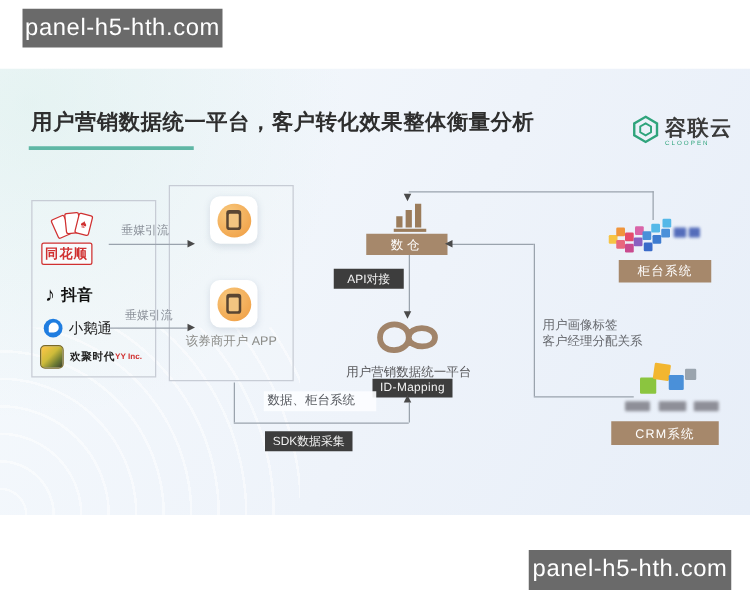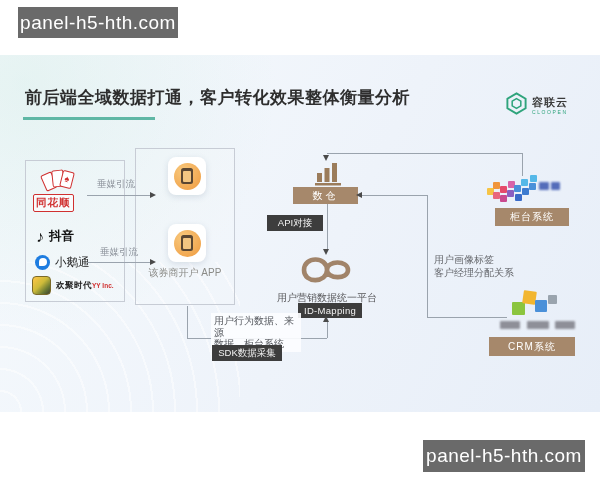--- a/index.html
+++ b/index.html
@@ -20,21 +20,21 @@
   .wm-top { left:18px; top:7px; width:160px; height:31px; }
   .wm-bottom { left:423px; top:440px; width:162px; height:32px; }
 
   
   .title { position:absolute; left:25px; top:86px; font-size:17px; font-weight:bold; color:#2e2e2e; letter-spacing:.5px; }
   .title-underline { position:absolute; left:23px; top:117px; width:132px; height:3px; background:#5fb7a5; }
 
   
   .brand { position:absolute; left:505px; top:92px; display:flex; align-items:center; gap:4px; }
   .brand-text { display:flex; flex-direction:column; line-height:1; }
-  .brand-name { font-size:11px; font-weight:bold; color:#3a3a3a; letter-spacing:1px;text-align:center; }
+  .brand-name { font-size:17px; font-weight:bold; color:#3a3a3a; letter-spacing:1px;text-align:center; }
   .brand-sub { font-size:5px; color:#2fa47c; letter-spacing:1.6px; margin-top:2px; }
 
   
   .panel { position:absolute; border:1px solid #c7ccd5; background:rgba(255,255,255,.12); }
   .panel-sources { left:25px; top:160px; width:100px; height:142px; }
   .panel-apps { left:135px; top:148px; width:100px; height:157px; }
 
   
   .ths { position:absolute; left:33px; top:168px; width:56px; height:48px; }
   .ths-cards { position:absolute; left:8px; top:0; width:40px; height:26px; }
@@ -112,21 +112,21 @@
 
 <div id="stage">
 
   <div class="slide">
     <div class="slide-arcs"></div>
   </div>
 
   <div class="wm wm-top">panel-h5-hth.com</div>
   <div class="wm wm-bottom">panel-h5-hth.com</div>
 
-  <div class="title">前后端全域数据打通，客户转化效果整体衡量分析</div>
+  <div class="title">用户营销数据统一平台，客户转化效果整体衡量分析</div>
   <div class="title-underline"></div>
 
   <div class="brand">
     <span>
       <svg width="23" height="23" viewBox="0 0 24 24">
         <polygon points="12,1.5 21.5,7 21.5,17 12,22.5 2.5,17 2.5,7" fill="none" stroke="#2fa47c" stroke-width="2"></polygon>
         <polygon points="12,7 16.5,9.6 16.5,14.4 12,17 7.5,14.4 7.5,9.6" fill="none" stroke="#2fa47c" stroke-width="1.6"></polygon>
       </svg>
     </span>
     <span class="brand-text">
@@ -251,18 +251,17 @@
     <span class="blur-block" style="left:55px; top:0; width:20px; height:8px;"></span>
   </div>
   <div class="node-box box-crm">CRM系统</div>
 
   <div class="vline" style="left:187px; top:306px; height:32px;"></div>
   <div class="hline" style="left:187px; top:338px; width:140px;"></div>
   <div class="vline" style="left:327px; top:322px; height:16px;"></div>
   <div class="ah ah-u" style="left:323px; top:316px;"></div>
 
   <div class="behavior-text">
-    <div>用户行为数据、来源</div>
     <div>数据、柜台系统</div>
   </div>
   <div class="badge badge-sdk">SDK数据采集</div>
 
 </div>
 
 </body></html>

